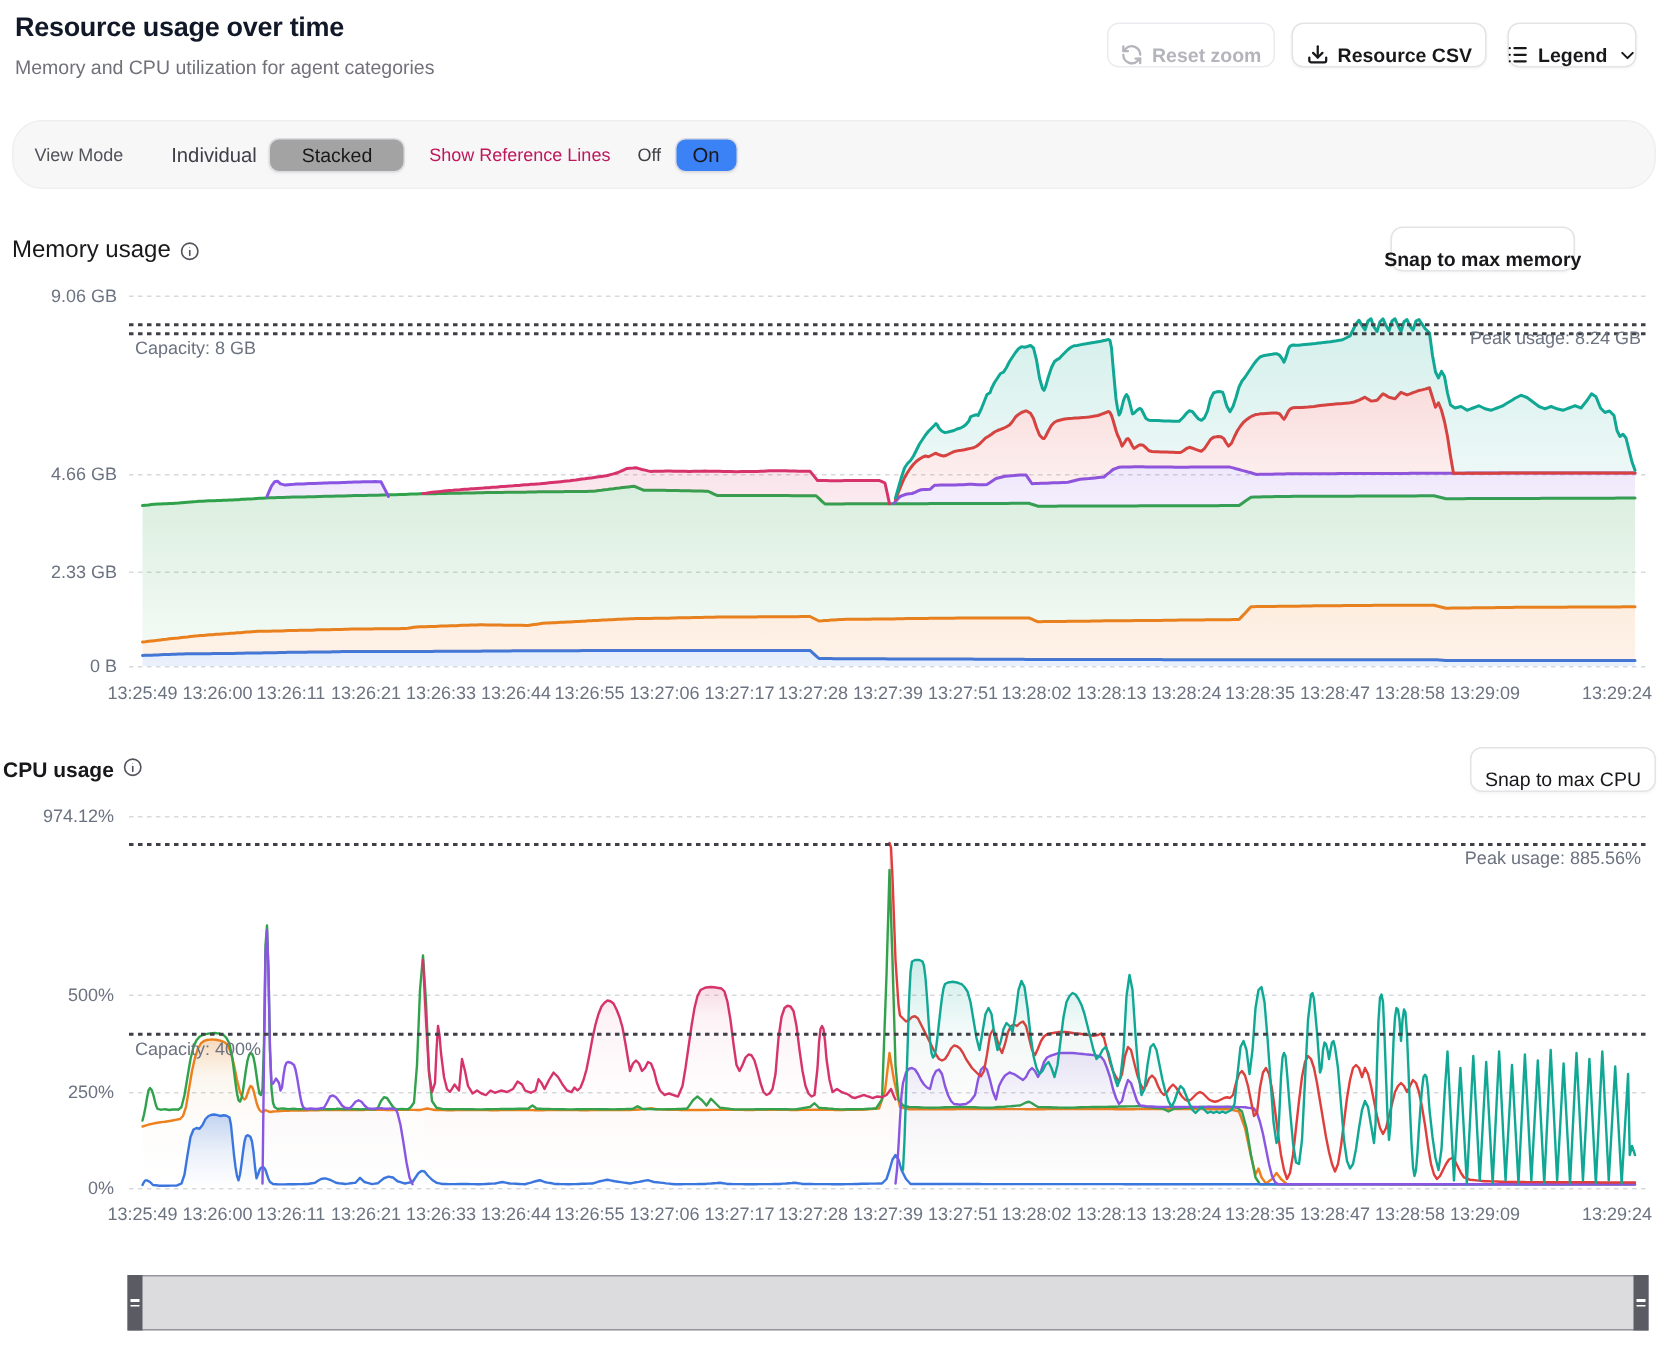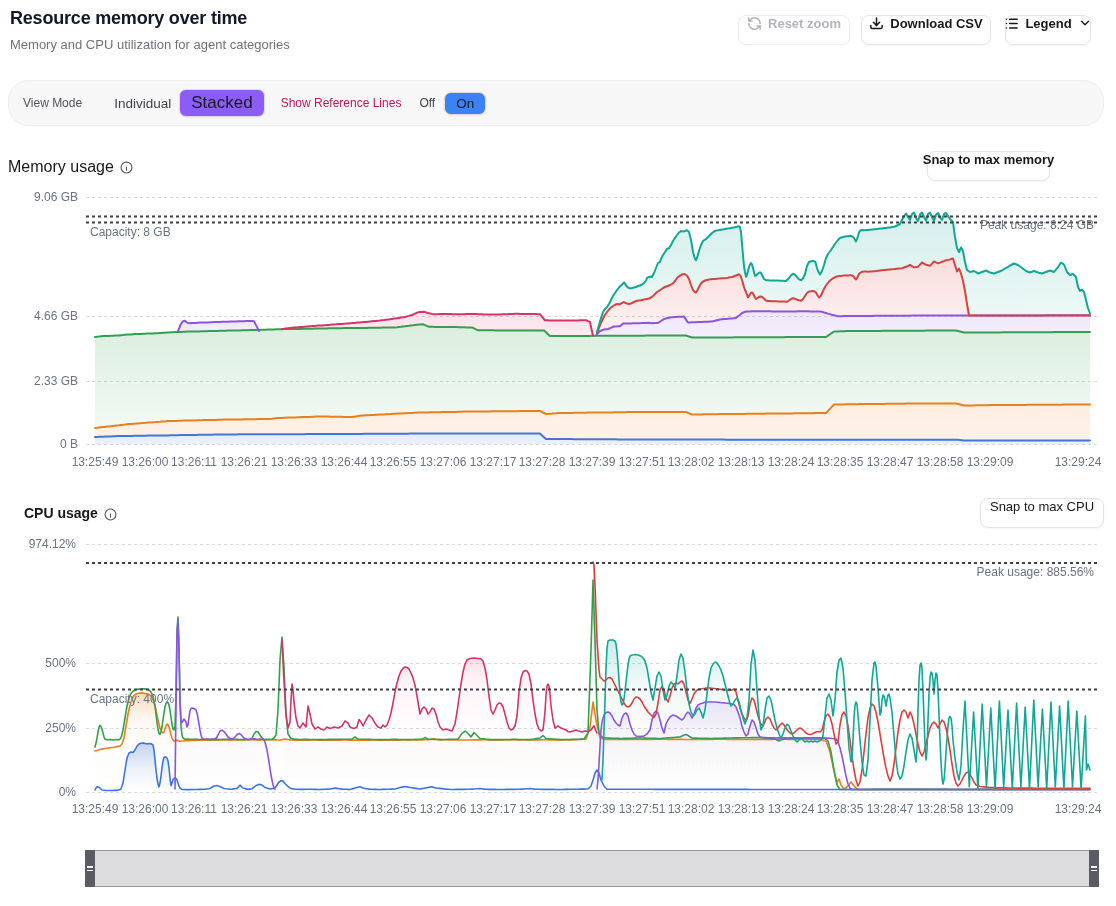--- a/index.html
+++ b/index.html
@@ -1,71 +1,71 @@
 <!DOCTYPE html>
 <html><head><meta charset="utf-8"><title>Resource usage over time</title>
 <style>
 * { margin:0; padding:0; box-sizing:border-box; }
 body { width:1116px; height:906px; background:#fff; font-family:"Liberation Sans",sans-serif; position:relative; overflow:hidden; }
-.btn { position:absolute; white-space:nowrap; display:flex; align-items:flex-start; justify-content:center; gap:6px; background:#fff; border:1px solid #e4e4e7; border-radius:8px; font-size:13px; font-weight:700; color:#18181b; height:30px; box-shadow:0 1px 2px rgba(0,0,0,0.04); }
+.btn { position:absolute; white-space:nowrap; display:flex; align-items:flex-end; justify-content:center; gap:6px; background:#fff; border:1px solid #e4e4e7; border-radius:8px; font-size:13px; font-weight:700; color:#18181b; height:30px; box-shadow:0 1px 2px rgba(0,0,0,0.04); }
 .btn svg { flex:none; }
 </style></head>
 <body>
-<div style="position:absolute;left:10px;top:8px;font-size:18px;font-weight:700;color:#111827;letter-spacing:-0.2px">Resource memory over time</div>
+<div style="position:absolute;left:10px;top:8px;font-size:18px;font-weight:700;color:#111827;letter-spacing:-0.2px">Resource usage over time</div>
 <div style="position:absolute;left:10px;top:37px;font-size:13px;color:#71717a">Memory and CPU utilization for agent categories</div>
 
 <div class="btn" style="left:738px;top:15px;width:112px;color:#b4b4bc;border-color:#ececf0;box-shadow:none">
     <svg width="15" height="15" viewBox="0 0 24 24" fill="none" stroke="#b4b4bc" stroke-width="2.4" stroke-linecap="round" stroke-linejoin="round">
       <path d="M21 12a9 9 0 0 0-15.5-6.3L3 8"></path>
       <path d="M3 3v5h5" fill="none"></path>
       <path d="M3 12a9 9 0 0 0 15.5 6.3L21 16"></path>
       <path d="M21 21v-5h-5"></path>
     </svg>
     <span>Reset zoom</span>
   </div>
 <div class="btn" style="left:861px;top:15px;width:130px">
     <svg width="15" height="15" viewBox="0 0 24 24" fill="none" stroke="#18181b" stroke-width="2.4" stroke-linecap="round" stroke-linejoin="round">
       <path d="M21 15v3a2 2 0 0 1-2 2H5a2 2 0 0 1-2-2v-3"></path>
       <polyline points="7 10 12 15 17 10"></polyline>
       <line x1="12" y1="15" x2="12" y2="3"></line>
     </svg>
-    <span>Download CSV</span>
+    <span>Resource CSV</span>
   </div>
 <div class="btn" style="left:1005px;top:15px;width:86px">
     <svg width="15" height="15" viewBox="0 0 24 24" fill="none" stroke="#18181b" stroke-width="2.4" stroke-linecap="round" stroke-linejoin="round">
       <line x1="9" y1="5" x2="21" y2="5"></line>
       <line x1="9" y1="12" x2="21" y2="12"></line>
       <line x1="9" y1="19" x2="21" y2="19"></line>
       <line x1="4" y1="5" x2="4.01" y2="5"></line>
       <line x1="4" y1="12" x2="4.01" y2="12"></line>
       <line x1="4" y1="19" x2="4.01" y2="19"></line>
     </svg>
     <span>Legend</span>
     <svg width="14" height="14" viewBox="0 0 24 24" fill="none" stroke="#18181b" stroke-width="2.4" stroke-linecap="round" stroke-linejoin="round">
       <polyline points="6 9 12 15 18 9"></polyline>
     </svg>
   </div>
 
 <div style="position:absolute;left:8px;top:80px;width:1096px;height:46px;background:#f7f7f8;border:1px solid #efeff1;border-radius:20px;display:flex;align-items:center;padding:0 14px">
   <span style="font-size:12px;color:#52525b">View Mode</span>
   <span style="font-size:13.5px;color:#3f3f46;margin-left:32px">Individual</span>
-  <span style="font-size:17px;color:#18181b;background:#8b5cf6;border:1px solid #dcdce0;border-radius:7px;padding:3px 11px;margin-left:8px;box-shadow:0 1px 2px rgba(0,0,0,0.05)">Stacked</span>
+  <span style="font-size:13px;color:#18181b;background:#a3a3a3;border:1px solid #dcdce0;border-radius:7px;padding:3px 21px;margin-left:8px;box-shadow:0 1px 2px rgba(0,0,0,0.05)">Stacked</span>
   <span style="font-size:12px;color:#be185d;margin-left:16px">Show Reference Lines</span>
   <span style="font-size:12px;color:#3f3f46;margin-left:18px">Off</span>
   <span style="font-size:13.5px;color:#18181b;background:#3b82f6;border:1px solid #dcdce0;border-radius:7px;padding:3px 11px;margin-left:9px;box-shadow:0 1px 2px rgba(0,0,0,0.05)">On</span>
 </div>
 
 <div style="position:absolute;left:8px;top:158px;font-size:16px;font-weight:400;color:#18181b;display:flex;align-items:center;gap:6px">Memory usage <svg width="13" height="13" viewBox="0 0 24 24" fill="none" stroke="#52525b" stroke-width="2">
       <circle cx="12" cy="12" r="10"></circle>
       <line x1="12" y1="11" x2="12" y2="17" stroke-linecap="round"></line>
       <circle cx="12" cy="7.5" r="0.6" fill="#52525b" stroke="none"></circle>
     </svg></div>
 <div class="btn" style="left:927px;top:151px;width:123px;font-weight:700">Snap to max memory</div>
 
-<div style="position:absolute;left:24px;top:505px;font-size:14px;font-weight:700;color:#18181b;display:flex;align-items:flex-end;gap:6px">CPU usage <svg width="13" height="13" viewBox="0 0 24 24" fill="none" stroke="#52525b" stroke-width="2">
+<div style="position:absolute;left:2px;top:505px;font-size:14px;font-weight:700;color:#18181b;display:flex;align-items:flex-start;gap:6px">CPU usage <svg width="13" height="13" viewBox="0 0 24 24" fill="none" stroke="#52525b" stroke-width="2">
       <circle cx="12" cy="12" r="10"></circle>
       <line x1="12" y1="11" x2="12" y2="17" stroke-linecap="round"></line>
       <circle cx="12" cy="7.5" r="0.6" fill="#52525b" stroke="none"></circle>
     </svg></div>
 <div class="btn" style="left:980px;top:498px;width:124px;font-weight:400">Snap to max CPU</div>
 
 <svg width="1116" height="906" viewBox="0 0 1116 906" style="position:absolute;top:0;left:0;font-family:'Liberation Sans',sans-serif">
 <defs>
       <linearGradient id="g_blue" x1="0" y1="0" x2="0" y2="1">
         <stop offset="0" stop-color="#3b76de" stop-opacity="0.18"></stop>

